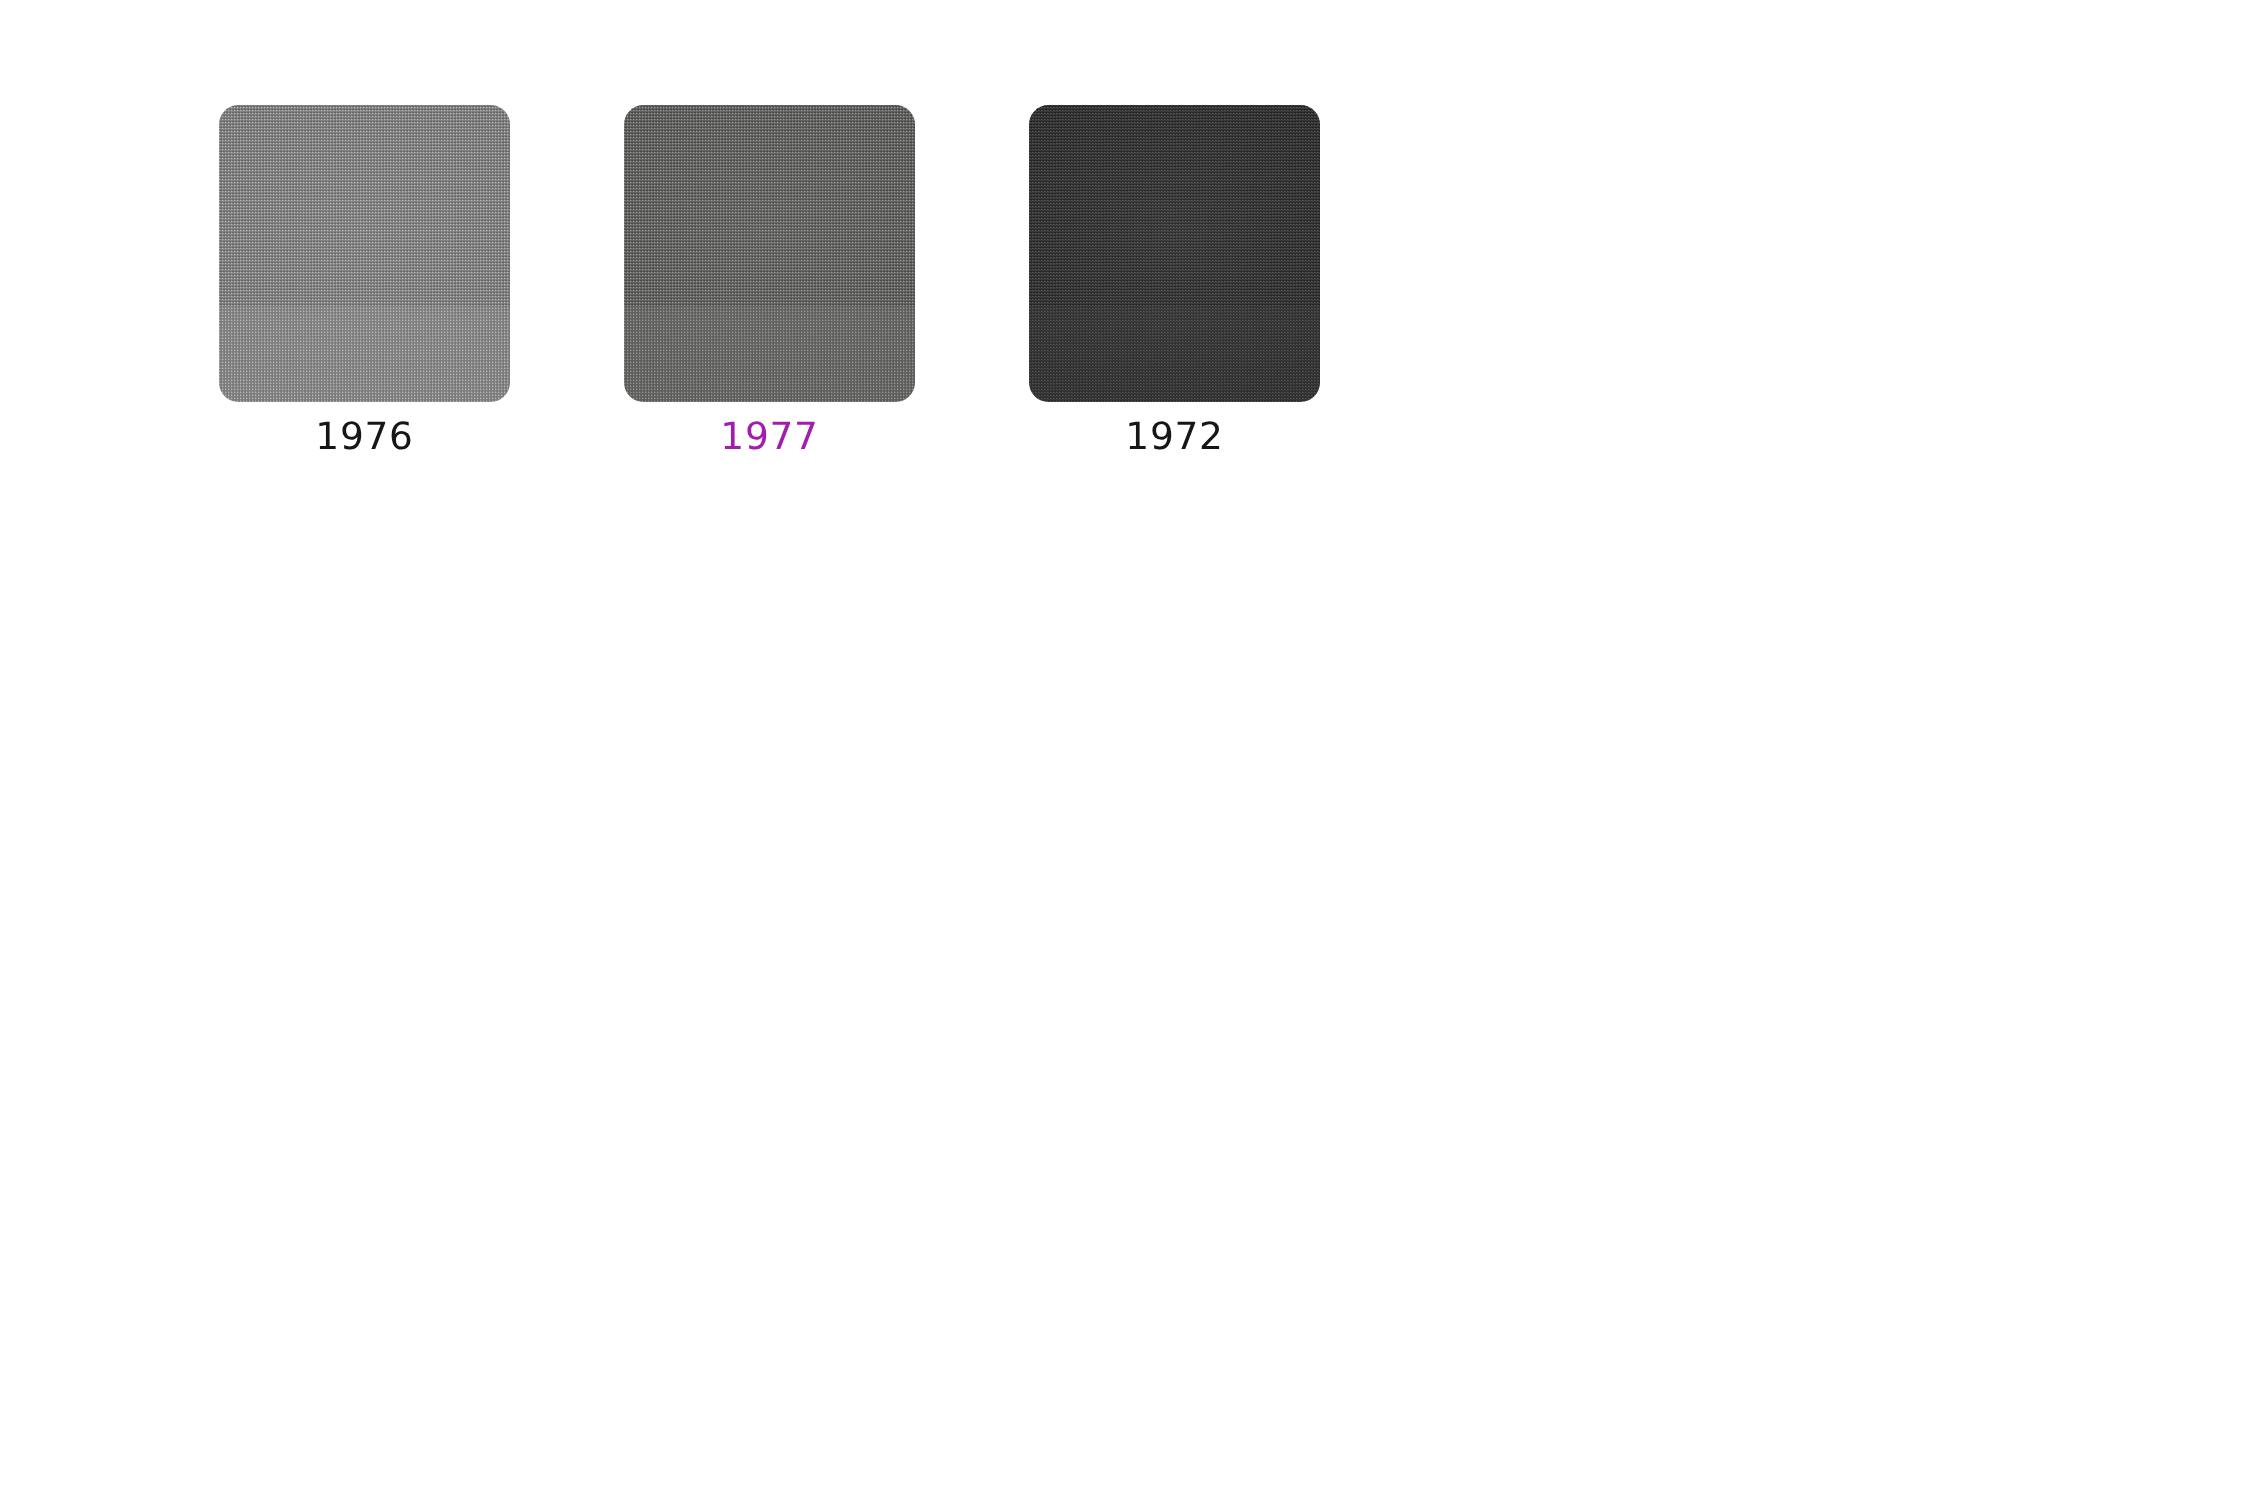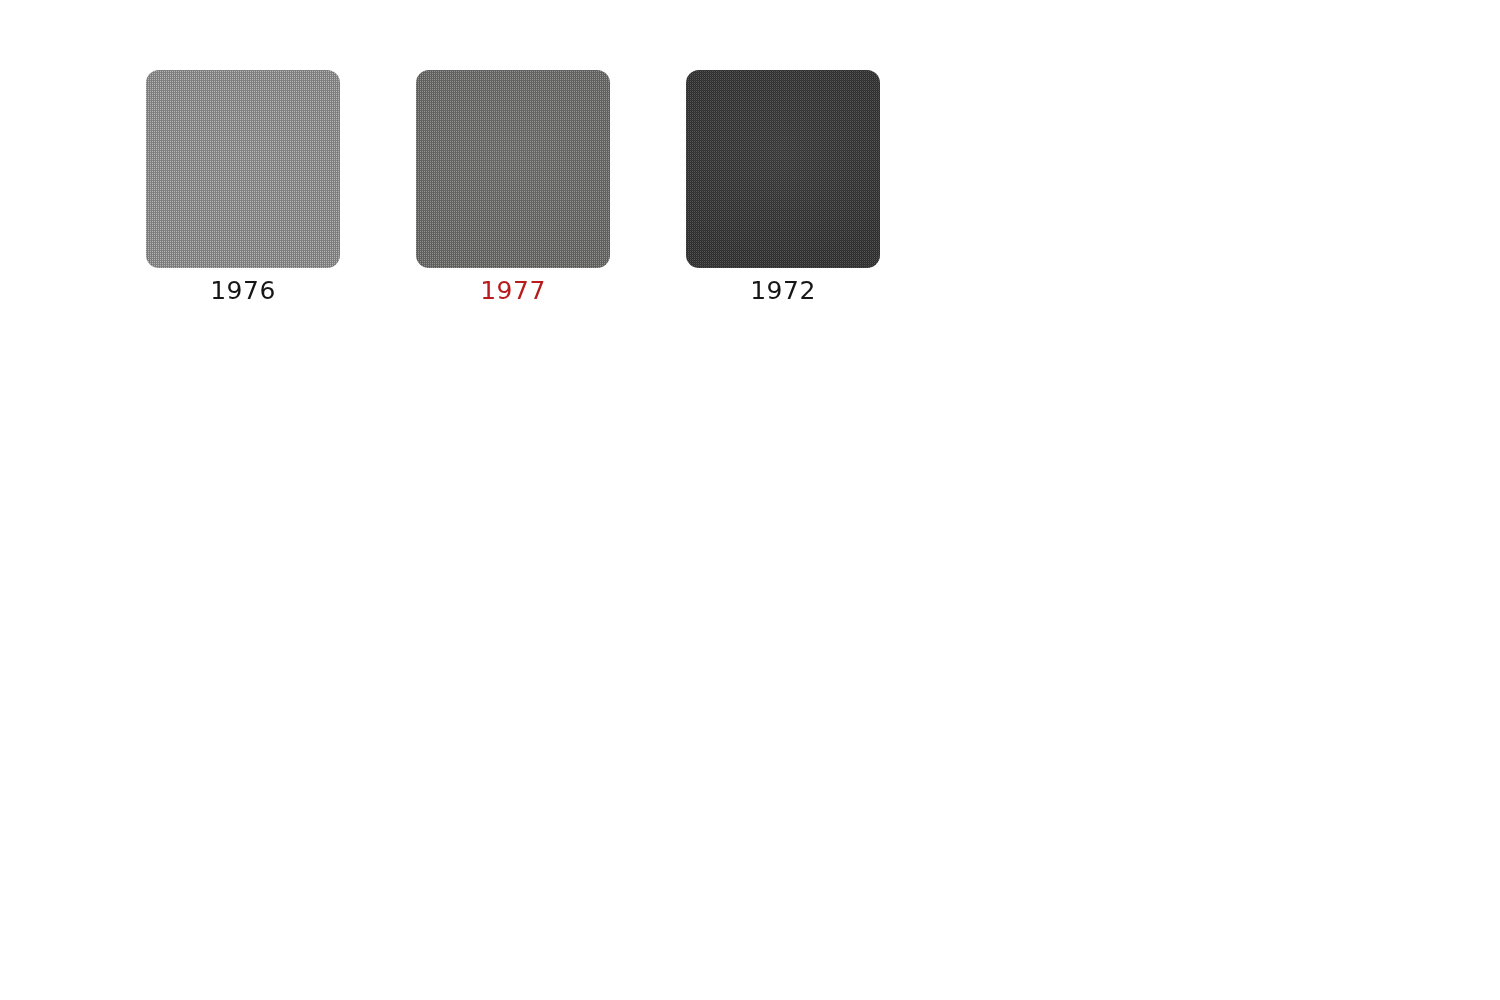--- a/index.html
+++ b/index.html
@@ -110,21 +110,21 @@
     </div>
     <div class="swatch-label" style="color: rgb(22, 22, 22);">1976</div>
   </div>
 
   <div class="swatch-cell">
     <div class="swatch-chip" style="background-color: rgb(106, 106, 104);">
       <div class="weave"></div>
       <div class="weave2"></div>
       <div class="sheen"></div>
     </div>
-    <div class="swatch-label" style="color: #b91c1c; text-align: right;">1977</div>
+    <div class="swatch-label" style="color: #a21caf; text-align: right;">1977</div>
   </div>
 
   <div class="swatch-cell">
     <div class="swatch-chip" style="background-color: rgb(51, 50, 50);">
       <div class="weave"></div>
       <div class="weave2"></div>
       <div class="sheen"></div>
     </div>
     <div class="swatch-label" style="color: rgb(22, 22, 22);">1972</div>
   </div>

